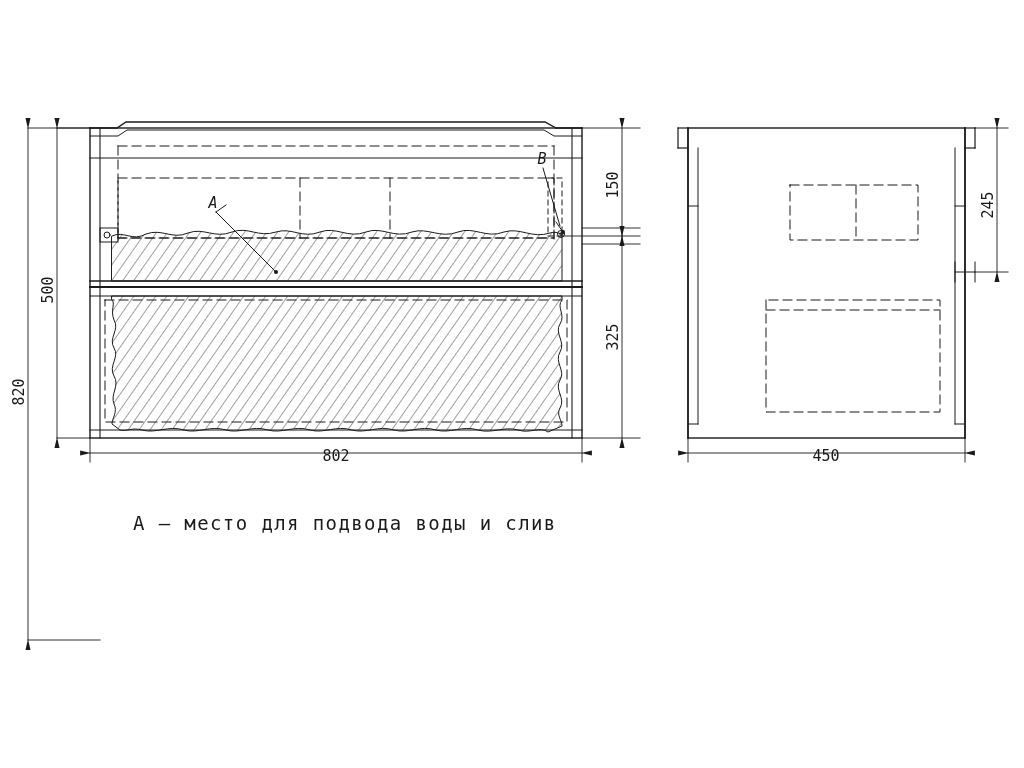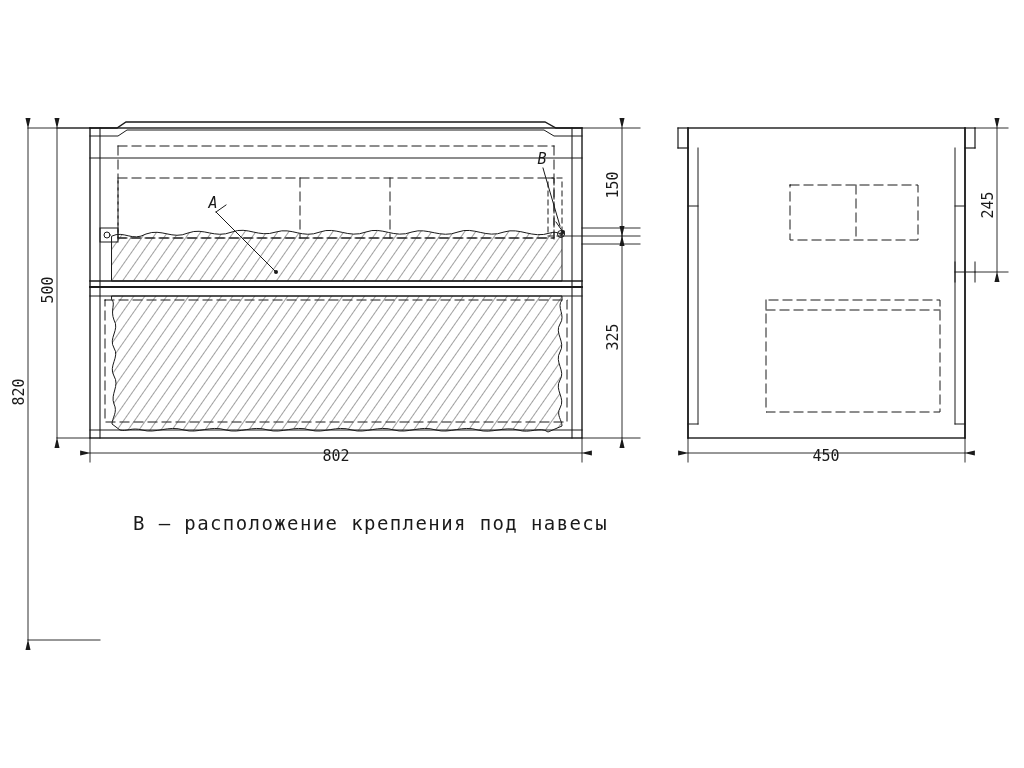--- a/index.html
+++ b/index.html
@@ -196,16 +196,16 @@
       <text x="826" y="461" text-anchor="middle">450</text>
     </g>
 
     <g font-family="DejaVu Sans Mono, monospace" font-size="15" font-style="italic" fill="#1a1a1a">
       <text x="213" y="208" text-anchor="middle">A</text>
       <text x="542" y="164" text-anchor="middle">B</text>
     </g>
   </svg>
 
   <div class="legend">
-    <div class="legend-line">B – расположение крепления под навесы</div>
+    <div class="legend-line">A – место для подвода воды и слив</div>
   </div>
 
 </div>
 
 </body></html>

